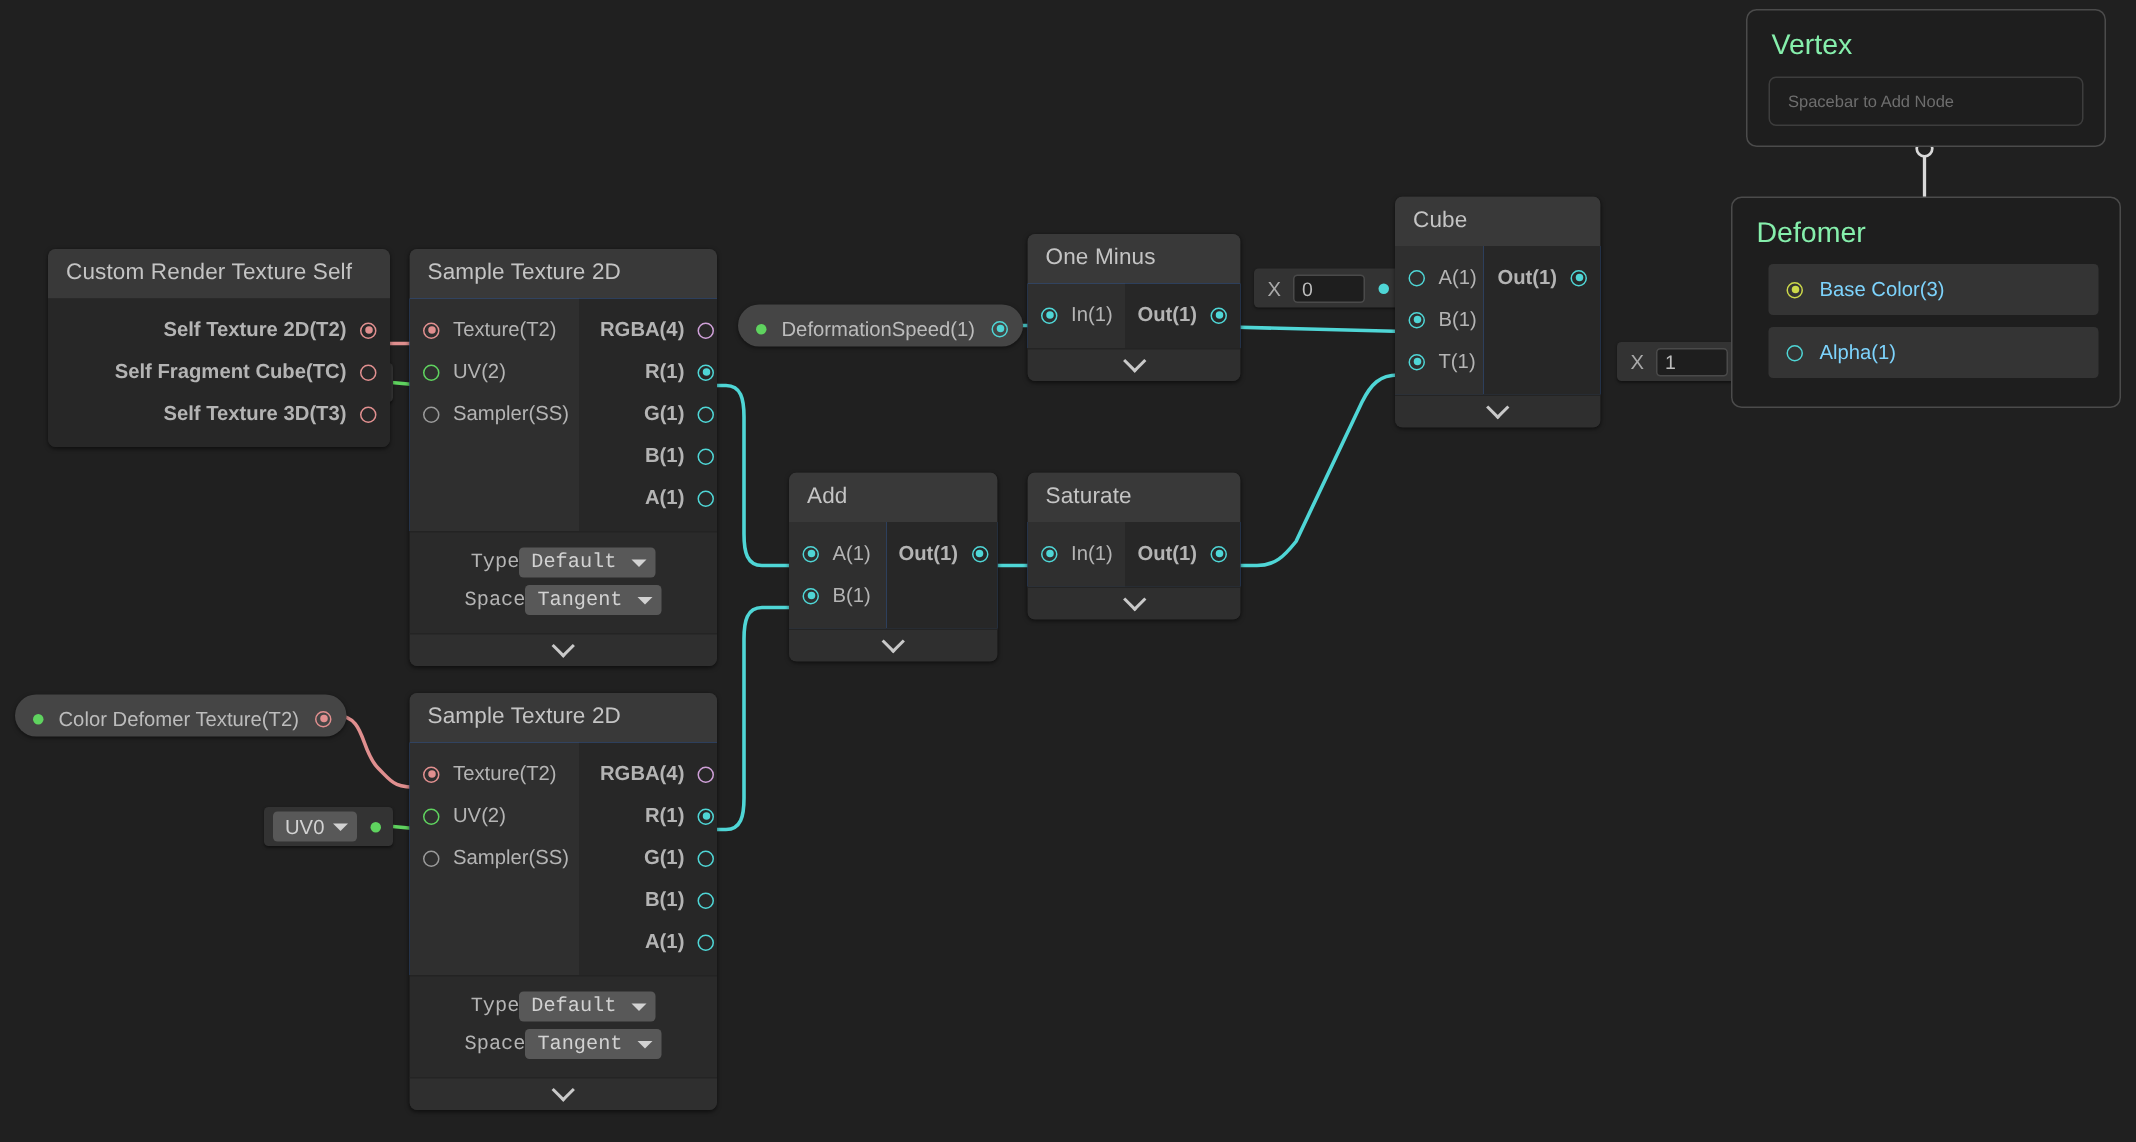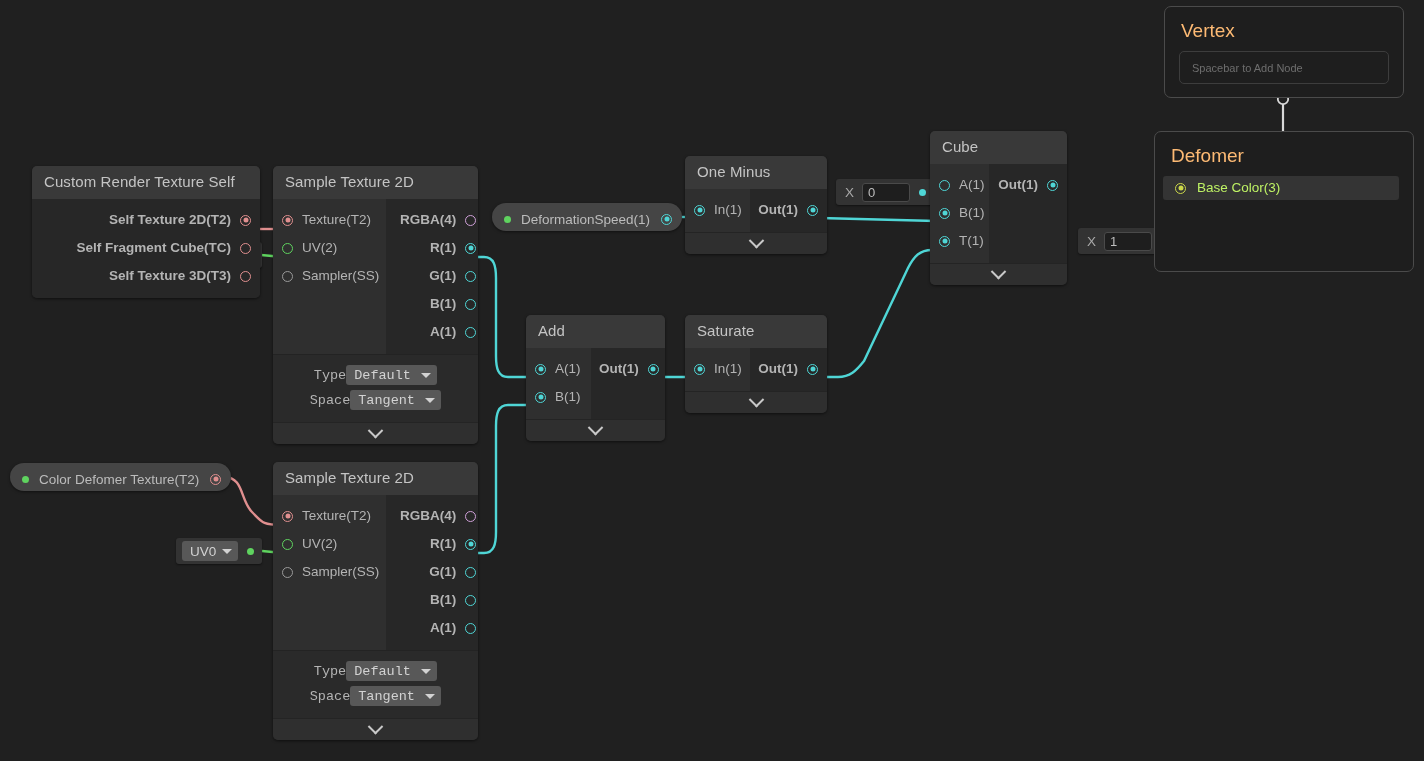--- a/index.html
+++ b/index.html
@@ -204,45 +204,45 @@
 
   
   .master {
     position: absolute;
     background: #1e1e1e;
     border: 1px solid #4b4b4b;
     border-radius: 7px;
     z-index: 10;
   }
   .master-title {
-    color: #fdba74;
+    color: #86efac;
     font-size: 19px;
     padding: 14px 16px 10px 16px;
     line-height: 20px;
   }
   .master-placeholder {
     margin: 0 14px 14px 14px;
     border: 1px solid #3d3d3d;
     border-radius: 5px;
     height: 33px;
     color: #6e6e6e;
     font-size: 11px;
     display: flex;
     align-items: center;
     padding-left: 12px;
   }
   .block-row {
-    margin: 0 14px 8px 8px;
+    margin: 0 14px 8px 24px;
     background: #343434;
     border-radius: 3px;
-    height: 24px;
+    height: 34px;
     display: flex;
     align-items: center;
     padding-left: 12px;
-    color: #bef264;
+    color: #7dd3fc;
     font-size: 13.5px;
   }
   .block-row .plabel { margin-left: 11px; }
 </style>
 </head>
 <body>
 
 <div id="canvas">
 
   <svg id="wires" viewBox="0 0 1424 761" width="1424" height="761">
@@ -569,15 +569,19 @@
     <div class="master-title">Vertex</div>
     <div class="master-placeholder">Spacebar to Add Node</div>
   </div>
 
   <div class="master" style="left:1154px; top:131px; width:260px; height:141px;">
     <div class="master-title">Defomer</div>
     <div class="block-row">
       <span class="port c-yellow filled"></span>
       <span class="plabel">Base Color(3)</span>
     </div>
+    <div class="block-row">
+      <span class="port c-cyan"></span>
+      <span class="plabel">Alpha(1)</span>
+    </div>
   </div>
 
 </div>
 
 </body></html>

